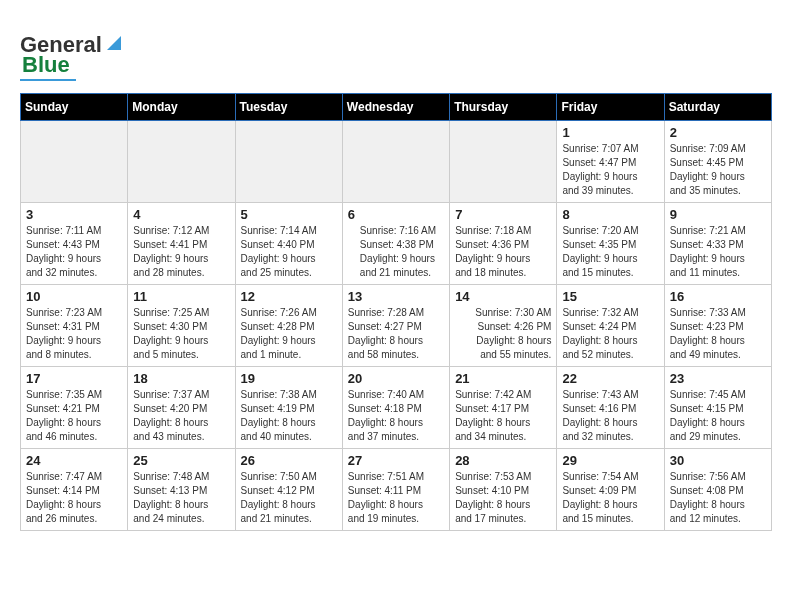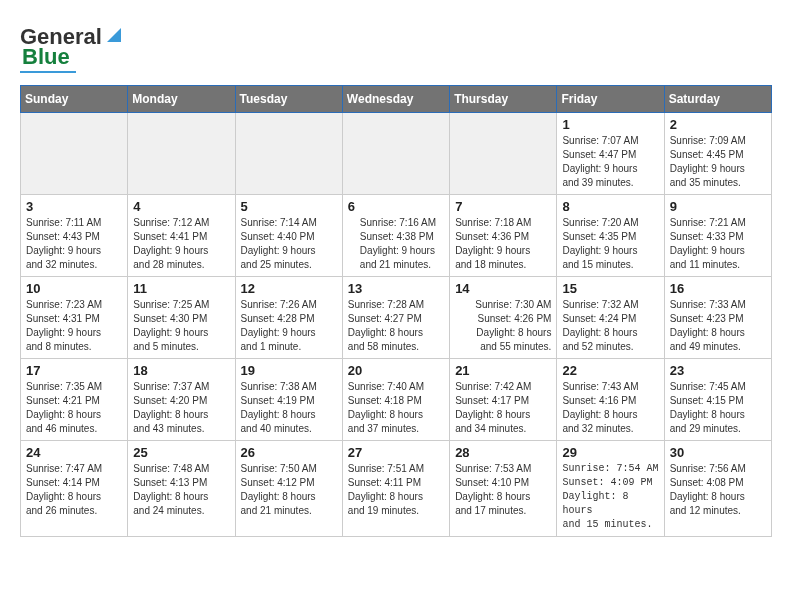--- a/index.html
+++ b/index.html
@@ -5,21 +5,21 @@
     * { margin: 0; padding: 0; box-sizing: border-box; }
     body {
       font-family: Arial, sans-serif;
       background: #fff;
       width: 792px;
       min-height: 612px;
       overflow: hidden;
     }
     .page {
       width: 792px;
-      padding: 24px 20px 10px 20px;
+      padding: 32px 20px 10px 20px;
     }
     .header {
       display: flex;
       justify-content: space-between;
       align-items: flex-start;
       margin-bottom: 12px;
     }
     .logo {
       display: flex;
       flex-direction: column;
@@ -36,21 +36,21 @@
     .location-title {
       font-size: 15px;
       color: #555;
     }
     table {
       width: 100%;
       border-collapse: collapse;
       table-layout: fixed;
     }
     th {
-      background: #737373;
+      background: #000000;
       color: #fff;
       font-size: 12px;
       font-weight: bold;
       padding: 6px 4px;
       text-align: left;
       border: 1px solid #2a6cb8;
     }
     td {
       vertical-align: top;
       border: 1px solid #ccc;
@@ -315,21 +315,21 @@
           </td>
           <td>
             <span class="day-num">28</span>
             <div class="day-info" style="white-space: pre-line;">Sunrise: 7:53 AM
 Sunset: 4:10 PM
 Daylight: 8 hours
 and 17 minutes.</div>
           </td>
           <td>
             <span class="day-num">29</span>
-            <div class="day-info" style="white-space: pre-line; font-family: Liberation Mono, monospace;">Sunrise: 7:54 AM
+            <div class="day-info" style="white-space: pre-line;">Sunrise: 7:54 AM
 Sunset: 4:09 PM
 Daylight: 8 hours
 and 15 minutes.</div>
           </td>
           <td>
             <span class="day-num">30</span>
             <div class="day-info" style="white-space: pre-line;">Sunrise: 7:56 AM
 Sunset: 4:08 PM
 Daylight: 8 hours
 and 12 minutes.</div>

